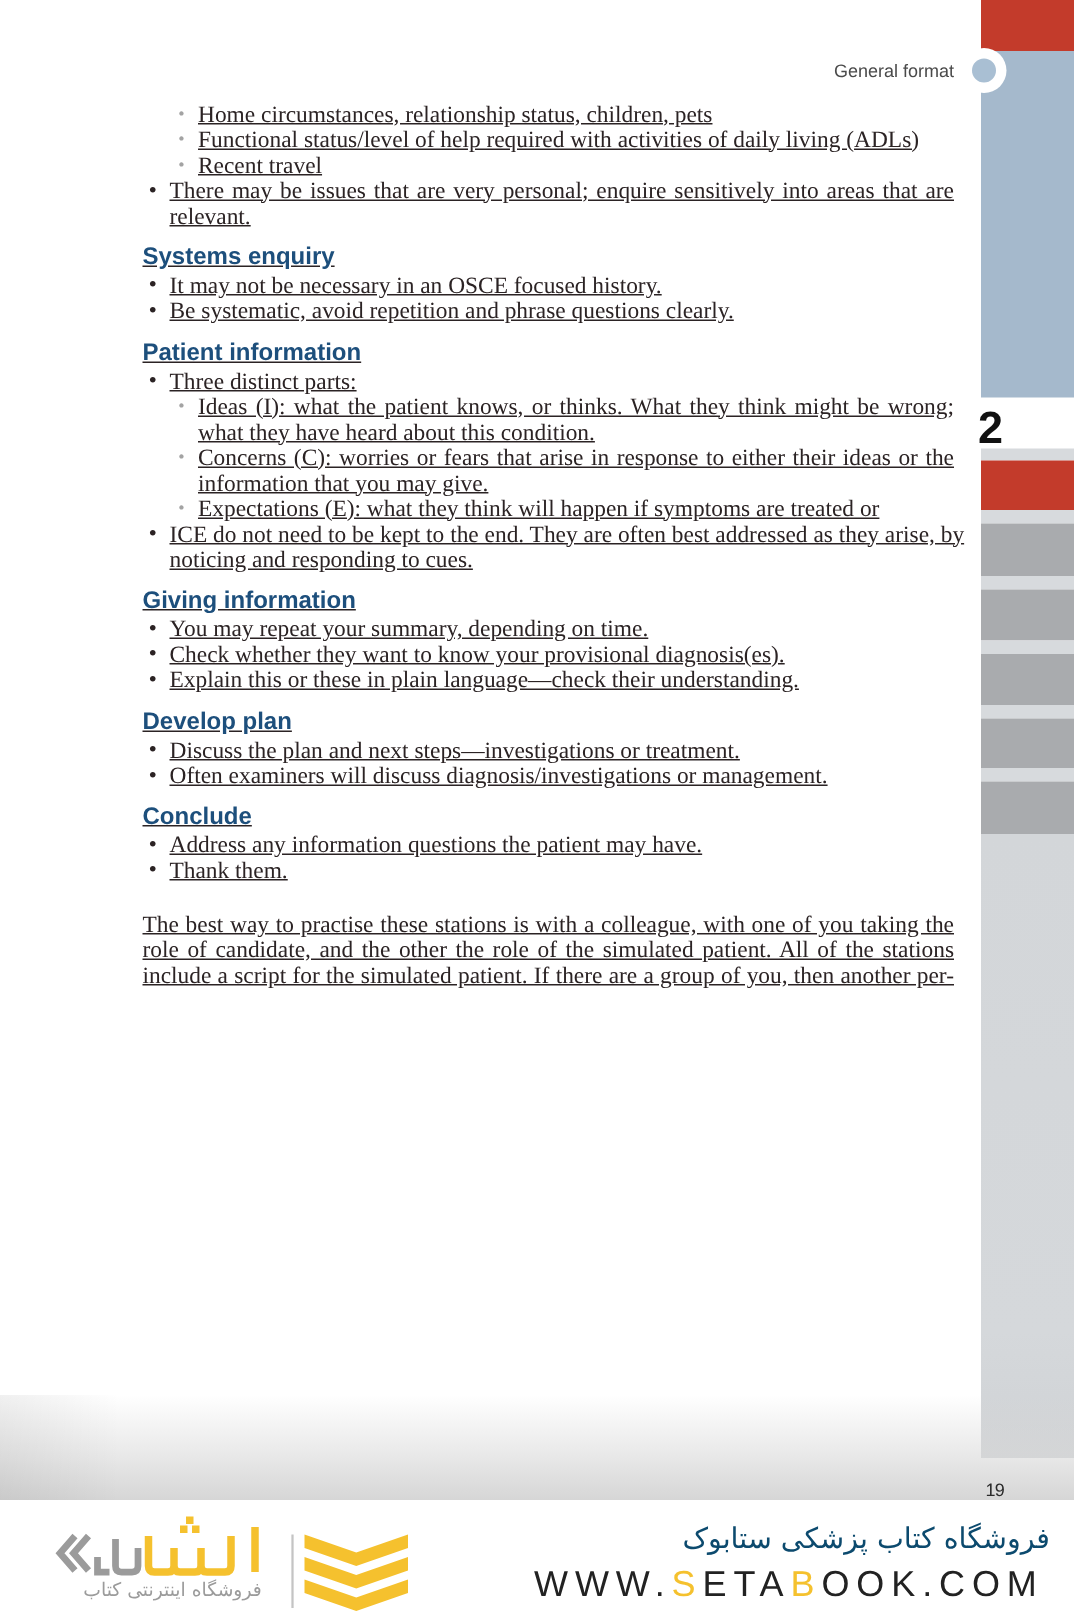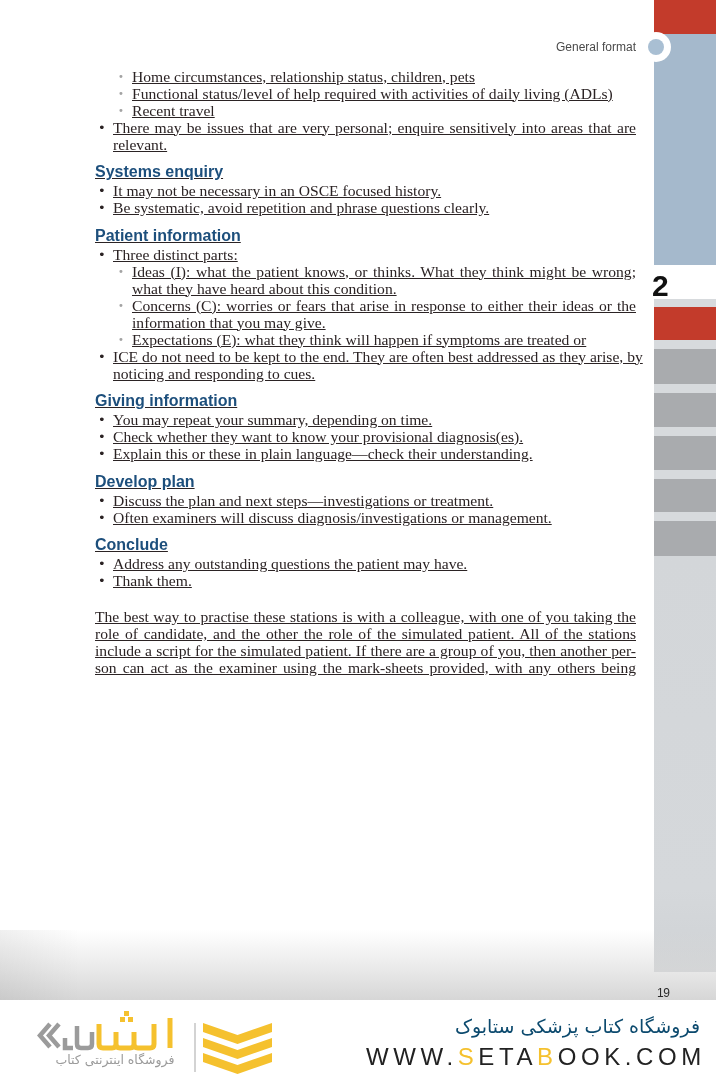--- a/index.html
+++ b/index.html
@@ -38,21 +38,21 @@
   .bullet::before { content:"\2022"; position:absolute; left:0; top:0; font:13px/17px "DejaVu Sans", sans-serif; color:#2b2324; }
   .sbullet { position:absolute; top:0; width:8px; height:17px; }
   .sub > .sbullet { left:5px; }
   .intro-sub > .sbullet { left:23px; }
   .sbullet::before { content:"\2022"; position:absolute; left:0; top:0; font:10px/17px "DejaVu Sans", sans-serif; color:#a3a3a3; }
   .h { margin:9.5px 0 0 0; height:20px; font:bold 16px/20px "Liberation Sans", sans-serif; color:#1d4f7c; white-space:nowrap; }
   .para { margin-top:18.8px; }
 
   
   .wm-fa { position:absolute; right:16px; top:1013px; font:19px/26px "DejaVu Sans", sans-serif; color:#0c4a6e; direction:rtl; white-space:nowrap; }
-  .wm-url { position:absolute; left:366px; top:1043px; font:24px/28px "Liberation Sans", sans-serif; letter-spacing:4.6px; color:#222; white-space:nowrap; }
+  .wm-url { position:absolute; left:356px; top:1043px; font:24px/28px "Liberation Sans", sans-serif; letter-spacing:4.6px; color:#222; white-space:nowrap; }
   .wm-url .hl { color:#f5c12e; }
   .logo { position:absolute; left:30px; top:1010px; }
   .logo-tagline { position:absolute; left:50px; top:1052px; width:130px; text-align:center; font:12.5px/16px "DejaVu Sans", sans-serif; color:#9b9b9b; direction:rtl; white-space:nowrap; }
 </style>
 </head>
 <body>
 
 <div class="running-head">General format</div>
 
 <div>
@@ -168,33 +168,32 @@
     <div class="li">
       <span class="bullet"></span>
       <div class="ln">Often examiners will discuss diagnosis/investigations or management.</div>
     </div>
   </div>
 
   <div>
     <div class="h">Conclude</div>
     <div class="li">
       <span class="bullet"></span>
-      <div class="ln">Address any outstanding questions the patient may have.</div>
+      <div class="ln">Address any information questions the patient may have.</div>
     </div>
     <div class="li">
       <span class="bullet"></span>
       <div class="ln">Thank them.</div>
     </div>
   </div>
 
   <div class="para">
     <div class="ln j">The best way to practise these stations is with a colleague, with one of you taking the</div>
     <div class="ln j">role of candidate, and the other the role of the simulated patient. All of the stations</div>
     <div class="ln j">include a script for the simulated patient. If there are a group of you, then another per-</div>
-    <div class="ln j">son can act as the examiner using the mark-sheets provided, with any others being</div>
   </div>
 </div>
 
 <div>
   <svg class="logo" width="250" height="65" viewBox="0 0 250 65">
 
     <polyline points="20,14 10,25.5 20,37" fill="none" stroke="#9b9b9b" stroke-width="4.5" stroke-linejoin="miter"></polyline>
     <polyline points="29,14 19,25.5 29,37" fill="none" stroke="#9b9b9b" stroke-width="4.5" stroke-linejoin="miter"></polyline>
 
     <path d="M35,28 L35,38 L43,38" fill="none" stroke="#9b9b9b" stroke-width="4.5"></path>

